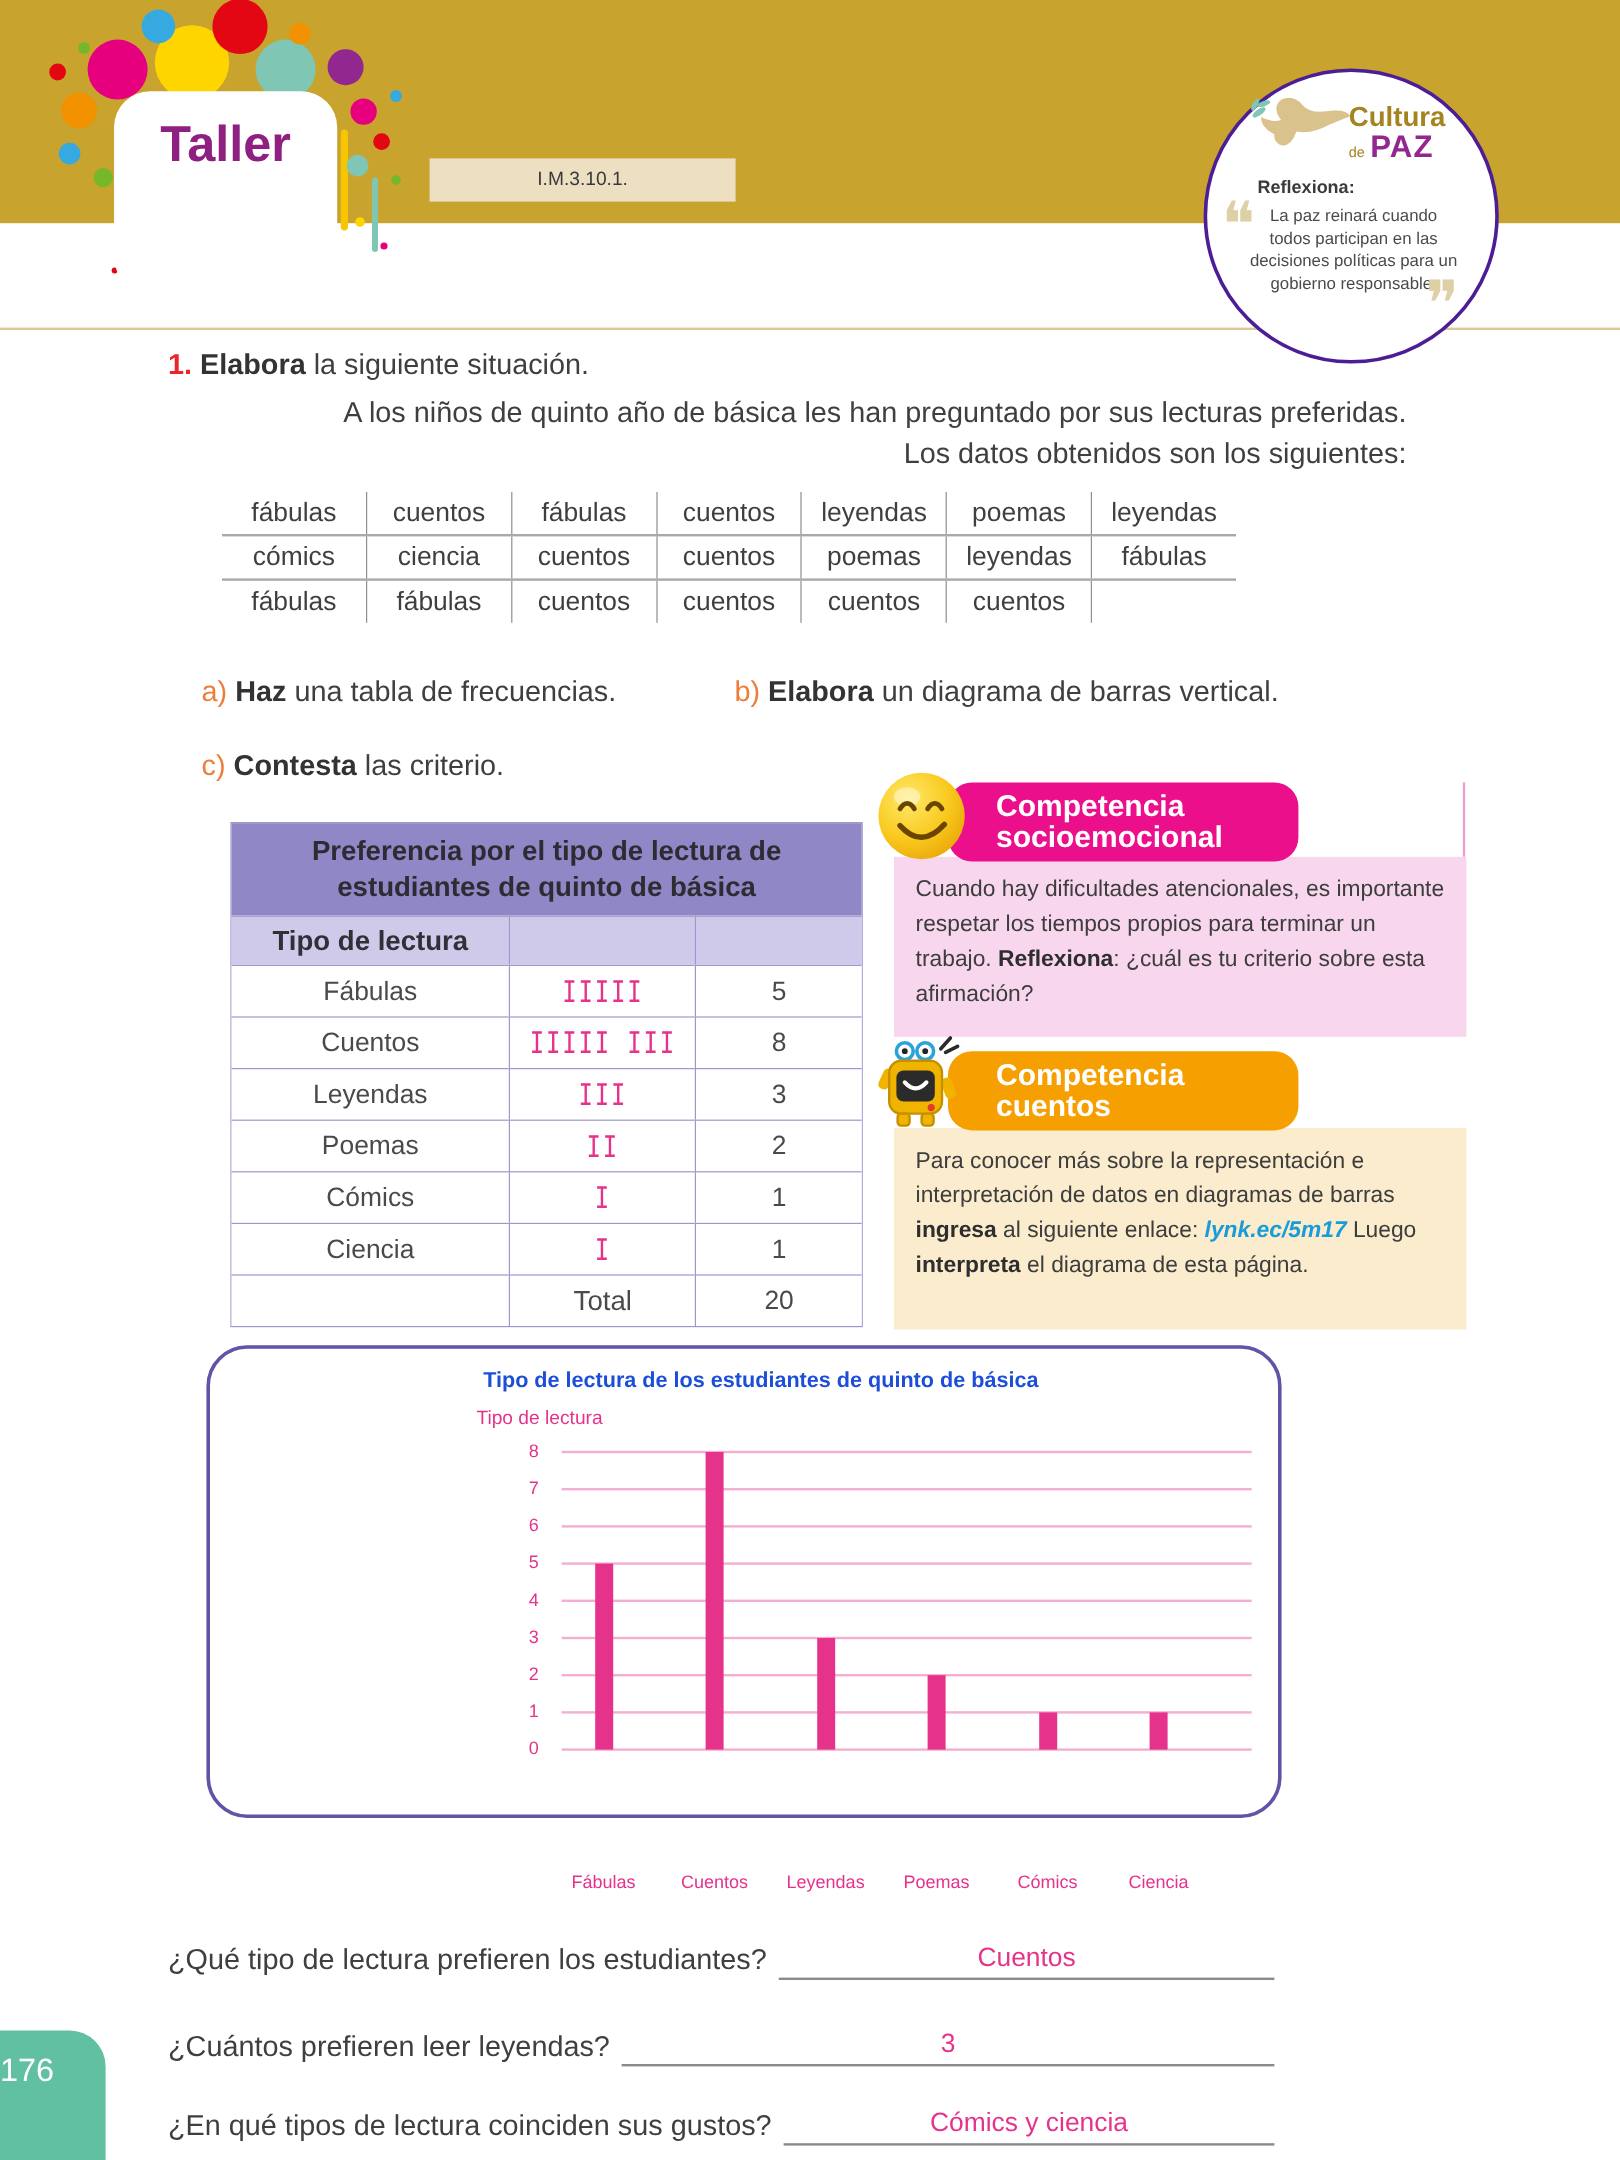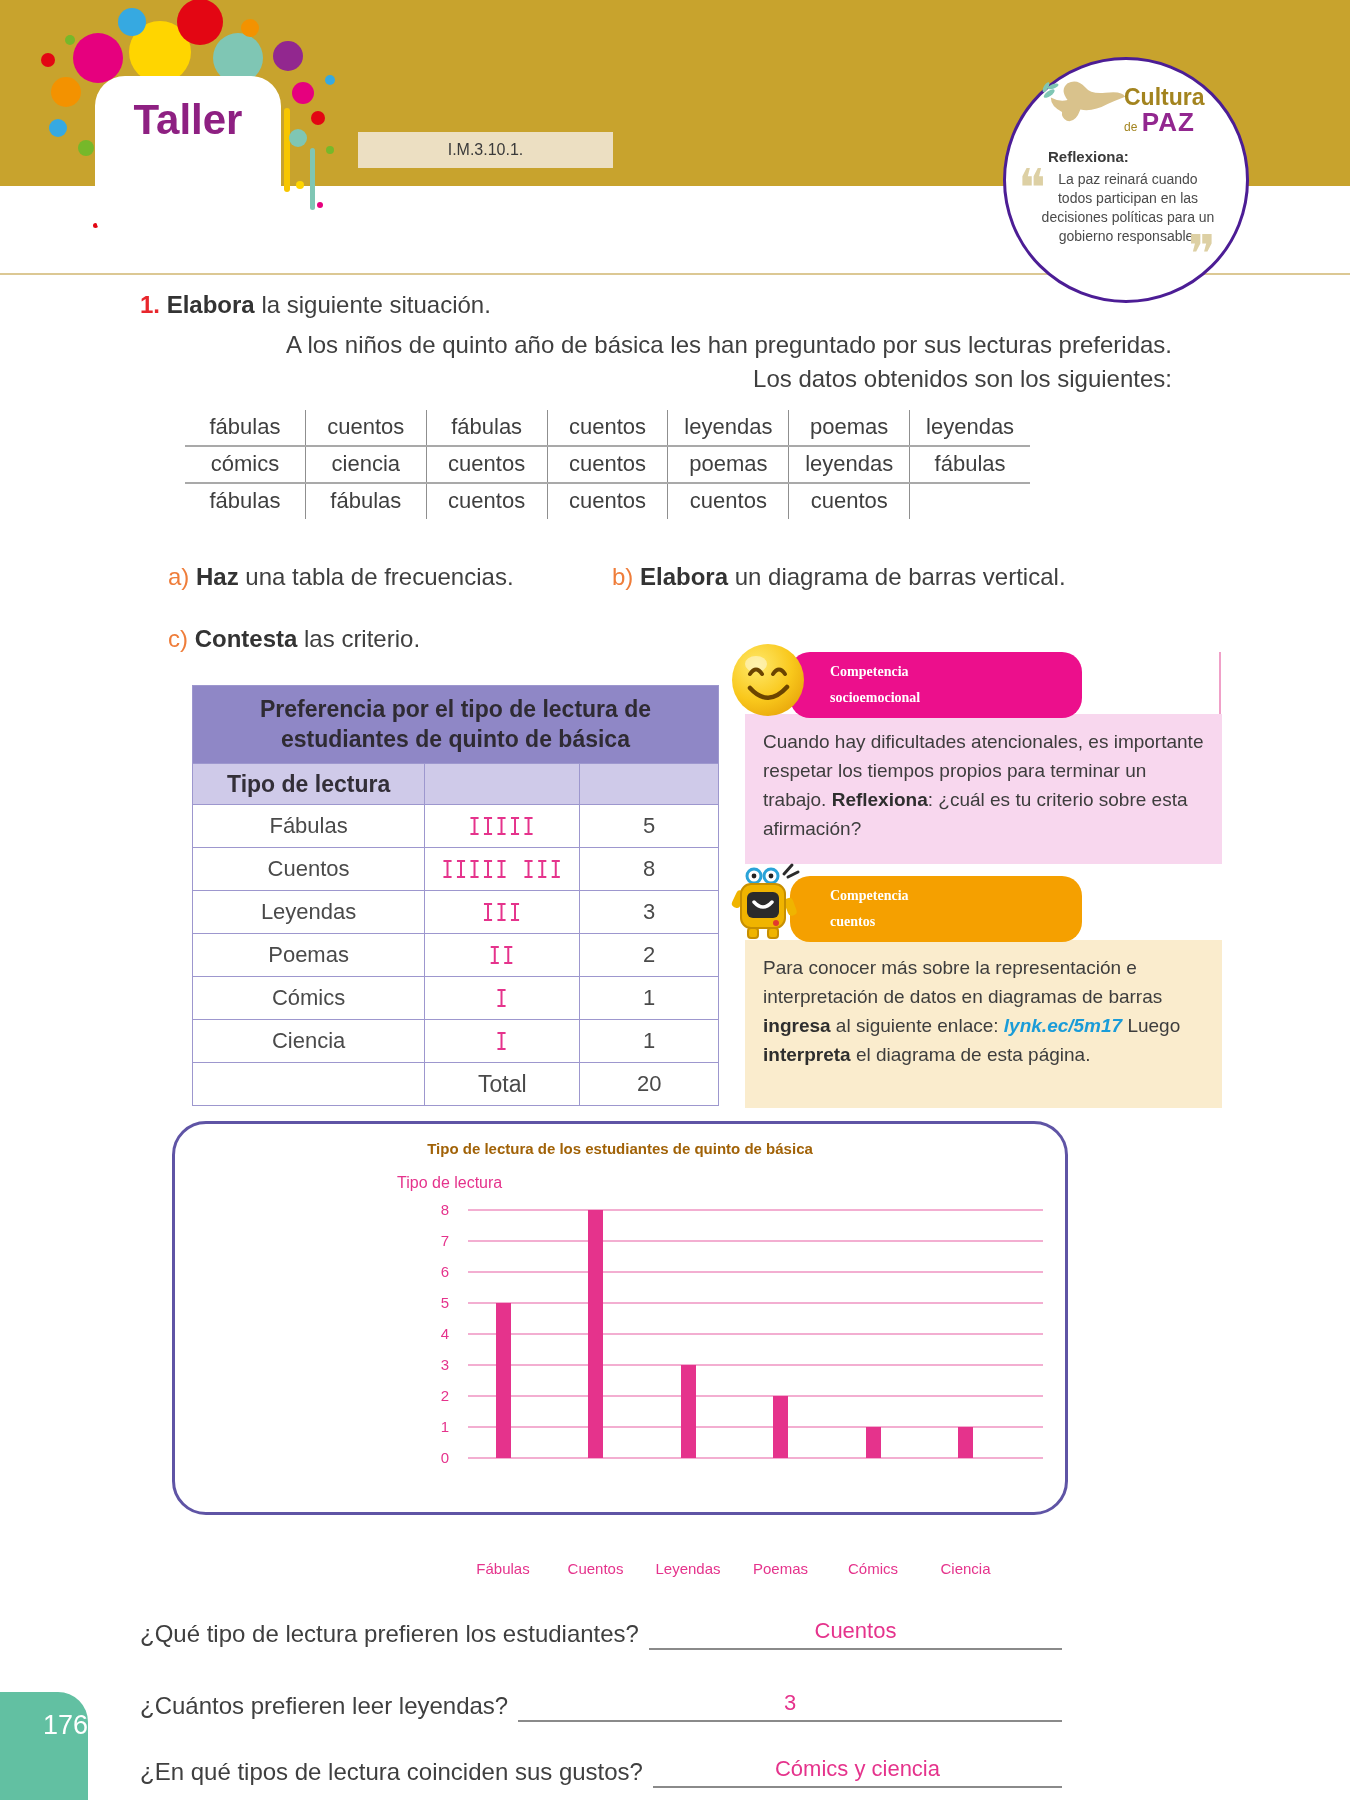--- a/index.html
+++ b/index.html
@@ -56,58 +56,58 @@
   .ft-row{display:flex;}
   .ft-c{border-top:1.5px solid #9d97ce;display:flex;align-items:center;justify-content:center;}
   .ft-c + .ft-c{border-left:1.5px solid #9d97ce;}
   .c1{width:44.2%;} .c2{width:29.5%;} .c3{width:26.3%;}
   #ft-head .ft-c{background:#cfcae9;height:40px;font-size:23px;font-weight:bold;color:#332f38;}
   .ft-data .ft-c{height:42px;background:#fff;font-size:22px;color:#4a4a4a;}
   .pink{color:#e5338c;}
   .tally{font-family:"DejaVu Sans Mono",monospace;font-size:20px;letter-spacing:1.5px;color:#e5338c;transform:scaleY(1.25);}
 
   
-  .comp-head{position:absolute;border-radius:20px;color:#ffffff;font-weight:bold;font-size:14px;
-             line-height:26px;padding:7px 10px 7px 40px;width:242px;z-index:3;font-family:Liberation Serif, serif;}
+  .comp-head{position:absolute;border-radius:20px;color:#ffffff;font-weight:bold;font-size:25px;
+             line-height:26px;padding:7px 10px 7px 40px;width:242px;z-index:3;}
   #soc-head{left:790px;top:652px;background:#ec0f8c;}
   #dig-head{left:790px;top:876px;background:#f5a000;}
   #soc-box{left:745px;top:714px;width:477px;height:150px;background:#f8d7ee;z-index:2;
            font-size:19px;line-height:29px;color:#3d3d3d;padding:13px 14px 0 18px;box-sizing:border-box;}
   #dig-box{left:745px;top:940px;width:477px;height:168px;background:#faeccd;z-index:2;
            font-size:19px;line-height:29px;color:#3d3d3d;padding:13px 14px 0 18px;box-sizing:border-box;}
   #soc-line{left:1219px;top:652px;width:2px;height:62px;background:#f0a0c8;}
   .rich b{color:#2e2e2e;}
   .rich .lnk{color:#1a9cd8;font-style:italic;font-weight:bold;}
   #smiley-svg{position:absolute;left:730px;top:642px;z-index:4;}
   #robot-svg{position:absolute;left:724px;top:860px;z-index:4;}
 
   
   #chart-box{left:172px;top:1121px;width:890px;height:388px;border:3px solid #5f54a5;border-radius:34px;
              background:#ffffff;z-index:2;}
-  #chart-title{position:absolute;left:0;top:16px;width:100%;text-align:center;
-               font-size:15px;font-weight:bold;color:#a16207;}
+  #chart-title{position:absolute;left:14px;top:16px;width:100%;text-align:center;
+               font-size:18px;font-weight:bold;color:#1d4ed8;}
   #chart-ylabel{position:absolute;left:222px;top:50px;font-size:16px;color:#e5338c;}
   #plot{position:absolute;left:293px;top:86px;width:575px;height:248px;}
   .gridline{position:absolute;left:0;width:100%;height:1.5px;background:#f3aed1;}
   .bar{position:absolute;bottom:0;width:15px;background:#e5338c;}
   #ticks{position:absolute;left:240px;top:86px;width:40px;height:248px;}
   .tick{position:absolute;right:6px;font-size:15px;color:#e5338c;}
   #cats{position:absolute;left:293px;top:436px;width:575px;height:24px;}
   .cat{position:absolute;width:110px;text-align:center;font-size:15px;color:#e5338c;}
 
   
   .qrow{position:absolute;left:140px;width:922px;display:flex;align-items:flex-end;}
   .qtext{font-size:24px;color:#3f3f3f;white-space:nowrap;padding-bottom:2px;}
   .ansline{flex:1;margin-left:10px;border-bottom:2px solid #8a8a8a;text-align:center;
            font-size:22px;color:#e5338c;padding-bottom:4px;}
   #q1{top:1618px;} #q2{top:1690px;} #q3{top:1756px;}
 
   
   #page-tab{left:0;top:1692px;width:88px;height:108px;background:#62c0a2;border-radius:0 30px 0 0;
-            text-align:right;padding-top:18px;box-sizing:border-box;
+            text-align:left;padding-top:18px;box-sizing:border-box;
             font-size:27px;color:#ffffff;z-index:5;}
 </style>
 </head>
 <body>
 
 <div class="abs" id="gold-band"></div>
 <div class="abs" id="gold-rule"></div>
 <div id="splatter">
     <div class="splat" style="left: 129px; top: 21px; width: 62px; height: 62px; background: rgb(255, 213, 0);"></div>
     <div class="splat" style="left: 177px; top: -1px; width: 46px; height: 46px; background: rgb(227, 6, 19);"></div>

